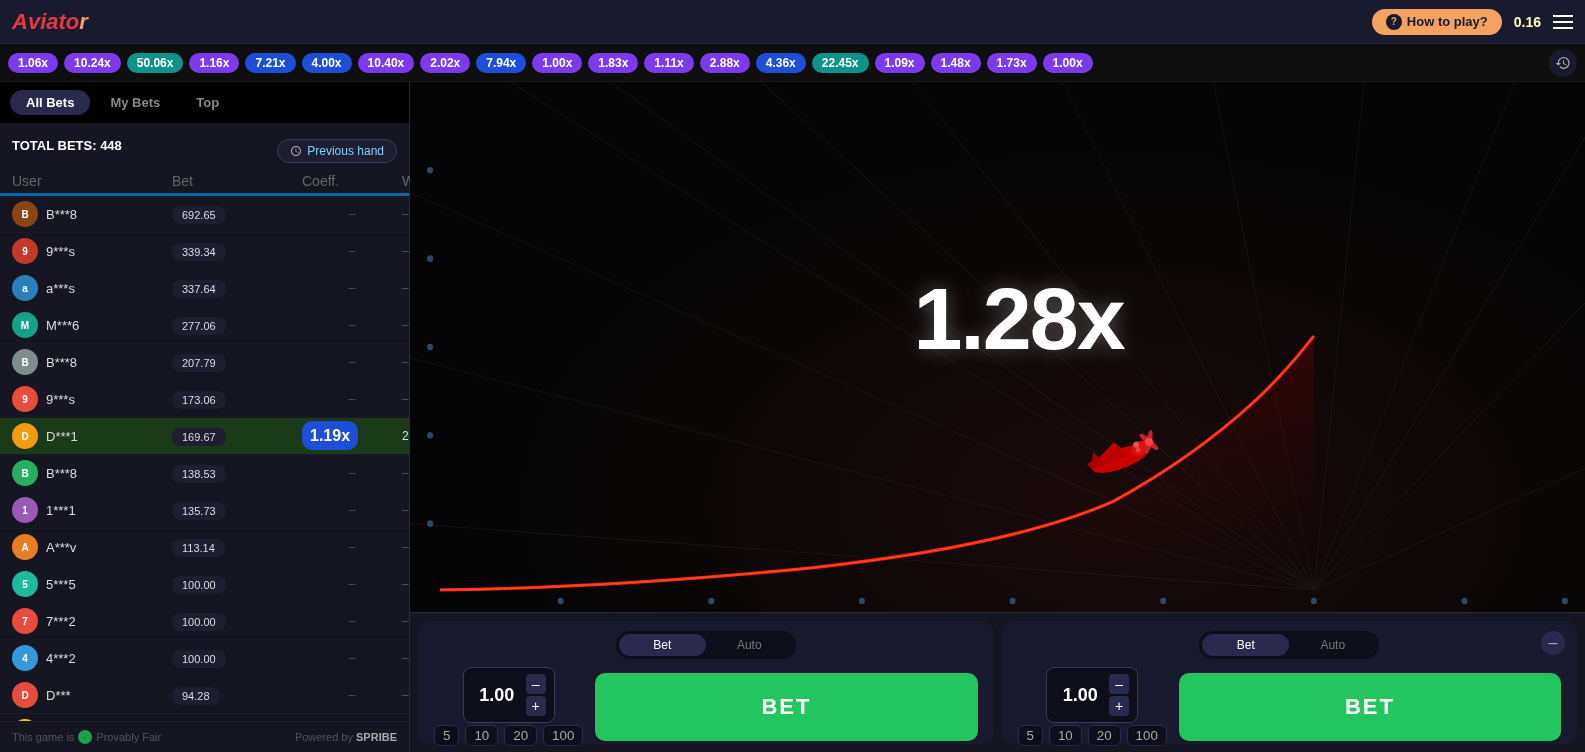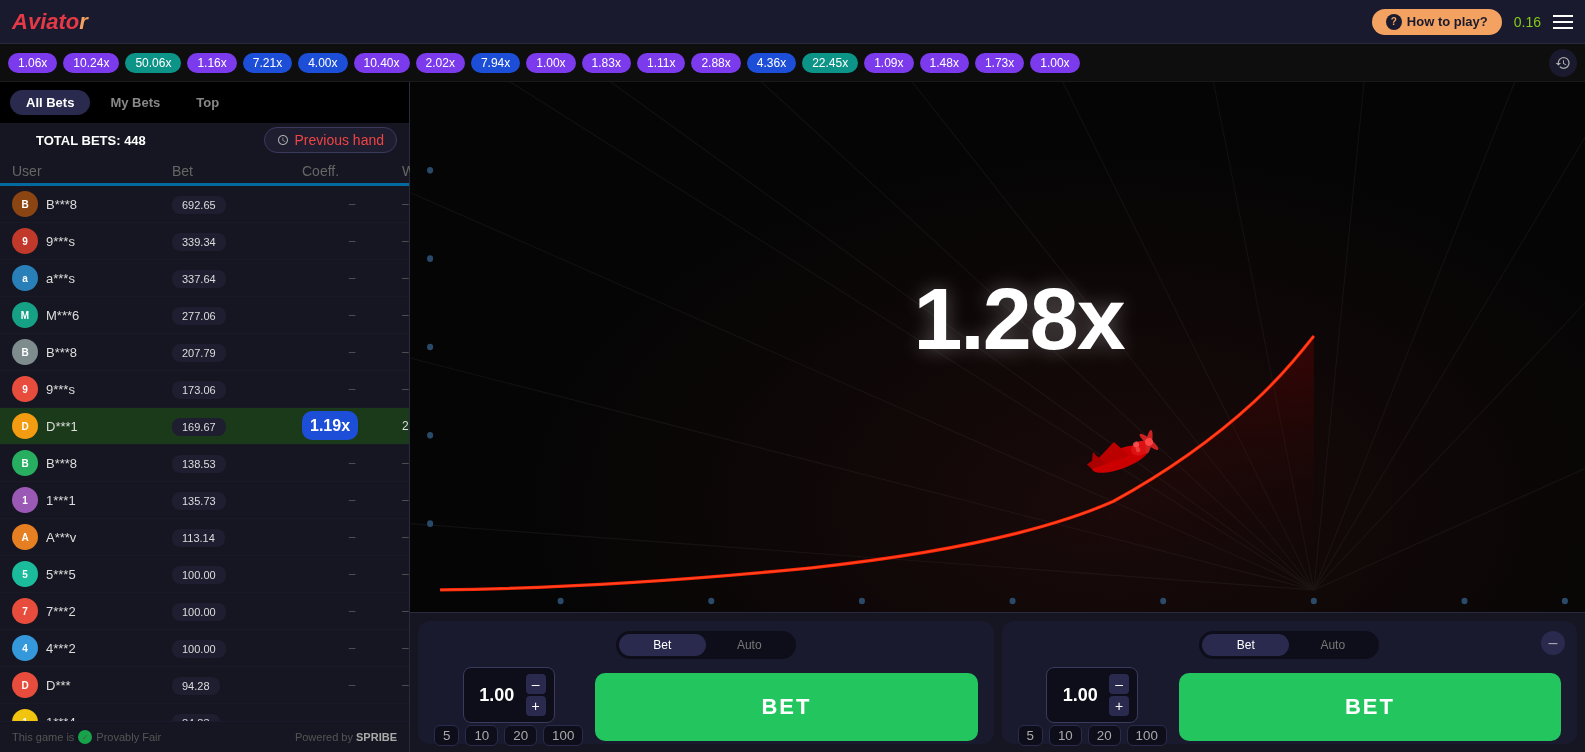--- a/index.html
+++ b/index.html
@@ -41,23 +41,23 @@
       padding: 5px 14px;
       color: #1a1a2e;
       font-size: 13px;
       font-weight: bold;
       cursor: pointer;
       display: flex;
       align-items: center;
       gap: 5px;
     }
     .balance-display {
-      color: #84cc16;
+      color: #fef9c3;
       font-size: 14px;
-      font-weight: normal;
+      font-weight: bold;
     }
     .hamburger-btn {
       background: none;
       border: none;
       cursor: pointer;
       display: flex;
       flex-direction: column;
       gap: 4px;
     }
     .hamburger-btn span {
@@ -75,21 +75,21 @@
       align-items: center;
       padding: 0 8px;
       gap: 6px;
       overflow: hidden;
       border-bottom: 1px solid #1a1a1a;
     }
     .mult-pill {
       border-radius: 12px;
       padding: 3px 10px;
       font-size: 12px;
-      font-weight: normal;
+      font-weight: bold;
       white-space: nowrap;
       cursor: pointer;
     }
     .mult-pill.purple { background: #7c3aed; color: #fff; }
     .mult-pill.blue { background: #1d4ed8; color: #fff; }
     .mult-pill.teal { background: #0d9488; color: #fff; }
     .mult-icon {
       margin-left: auto;
       width: 28px;
       height: 28px;
@@ -135,34 +135,34 @@
 
     .bets-header {
       display: flex;
       align-items: center;
       justify-content: space-between;
       padding: 4px 12px 6px;
     }
     .total-bets-label {
       font-size: 13px;
       color: #aaa;
-      margin-left: 24px;
     }
     .total-bets-label span { color: #fff; font-weight: bold; }
     .prev-hand-btn {
       background: #1e1e30;
       border: 1px solid #3a3a5e;
       border-radius: 14px;
       padding: 4px 12px;
-      color: #ef4444;
-      font-size: 14px;
+      color: #7dd3fc;
+      font-size: 12px;
       cursor: pointer;
       display: flex;
       align-items: center;
       gap: 5px;
+      margin-top: 12px;
     }
 
     .bets-table-header {
       display: grid;
       grid-template-columns: 160px 130px 100px auto;
       padding: 4px 12px;
       font-size: 14px;
       color: #666;
       border-bottom: 3px solid #0369a1;
     }

